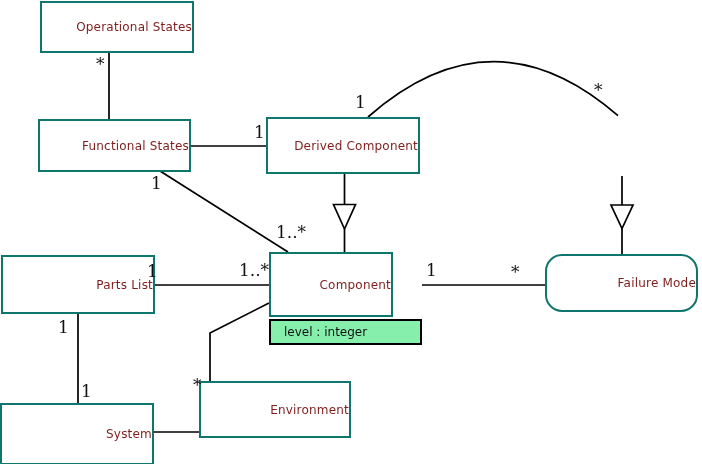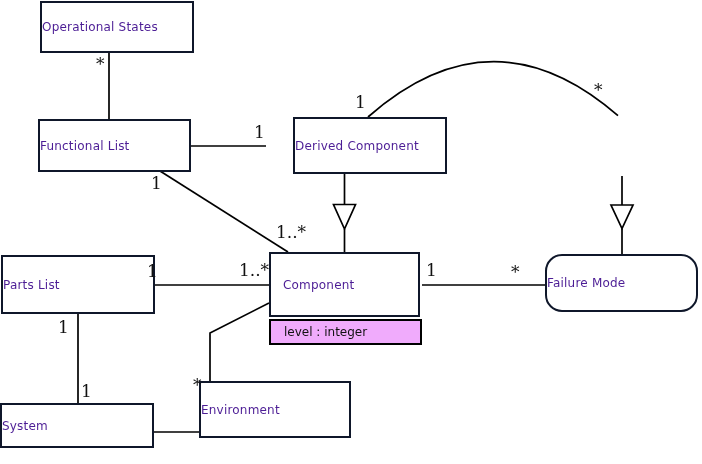--- a/index.html
+++ b/index.html
@@ -8,33 +8,33 @@
     width:702px;height:464px;
     background:#ffffff;
     font-family:"DejaVu Sans", sans-serif;
     overflow:hidden;
   }
   .edge-layer{position:absolute;left:0;top:0;width:702px;height:464px;}
   .uml-class{
     position:absolute;
     box-sizing:border-box;
     background:#ffffff;
-    border:2px solid #0f172a;
+    border:2px solid #0f766e;
     display:flex;
     align-items:center;
-    justify-content:flex-start;
+    justify-content:flex-end;
     font-size:12px;
-    color:#4c1d95;
+    color:#7f1d1d;
     letter-spacing:0.2px;
     white-space:nowrap;
   }
   .uml-attr{
     position:absolute;
     box-sizing:border-box;
-    background:#f0abfc;
+    background:#86efac;
     border:2px solid #000000;
     display:flex;
     align-items:center;
     justify-content:flex-start;
     padding-left:13px;
     font-size:12px;
     color:#111111;
     white-space:nowrap;
   }
   .mult{
@@ -69,44 +69,44 @@
       <line x1="154" y1="432" x2="199" y2="432"></line>
       <polyline points="210,401 210,333 269,303"></polyline>
     </g>
   </svg>
 
   <div class="uml-class" style="left:40px;top:1px;width:154px;height:52px;">
     <span>Operational States</span>
   </div>
 
   <div class="uml-class" style="left:38px;top:119px;width:153px;height:53px;">
-    <span>Functional List</span>
+    <span>Functional States</span>
   </div>
 
-  <div class="uml-class" style="left:266px;top:117px;width:154px;height:57px;margin-left:27px;">
+  <div class="uml-class" style="left:266px;top:117px;width:154px;height:57px;">
     <span>Derived Component</span>
   </div>
 
 
   <div class="uml-class" style="left:1px;top:255px;width:154px;height:59px;">
     <span>Parts List</span>
   </div>
 
-  <div class="uml-class" style="left:269px;top:252px;width:151px;height:65px;padding-left:12px;">
+  <div class="uml-class" style="left:269px;top:252px;width:124px;height:65px;padding-left:12px;">
     <span>Component</span>
   </div>
   <div class="uml-attr" style="left:269px;top:319px;width:153px;height:26px;">
     <span>level : integer</span>
   </div>
 
   <div class="uml-class" style="left:545px;top:254px;width:153px;height:58px;border-radius:17px;">
     <span>Failure Mode</span>
   </div>
 
-  <div class="uml-class" style="left:0px;top:403px;width:154px;height:45px;">
+  <div class="uml-class" style="left:0px;top:403px;width:154px;height:62px;">
     <span>System</span>
   </div>
 
   <div class="uml-class" style="left:199px;top:381px;width:152px;height:57px;">
     <span>Environment</span>
   </div>
 
   <div class="mult" style="left:96px;top:56px;">*</div>
   <div class="mult" style="left:254px;top:124px;">1</div>
   <div class="mult" style="left:355px;top:94px;">1</div>

